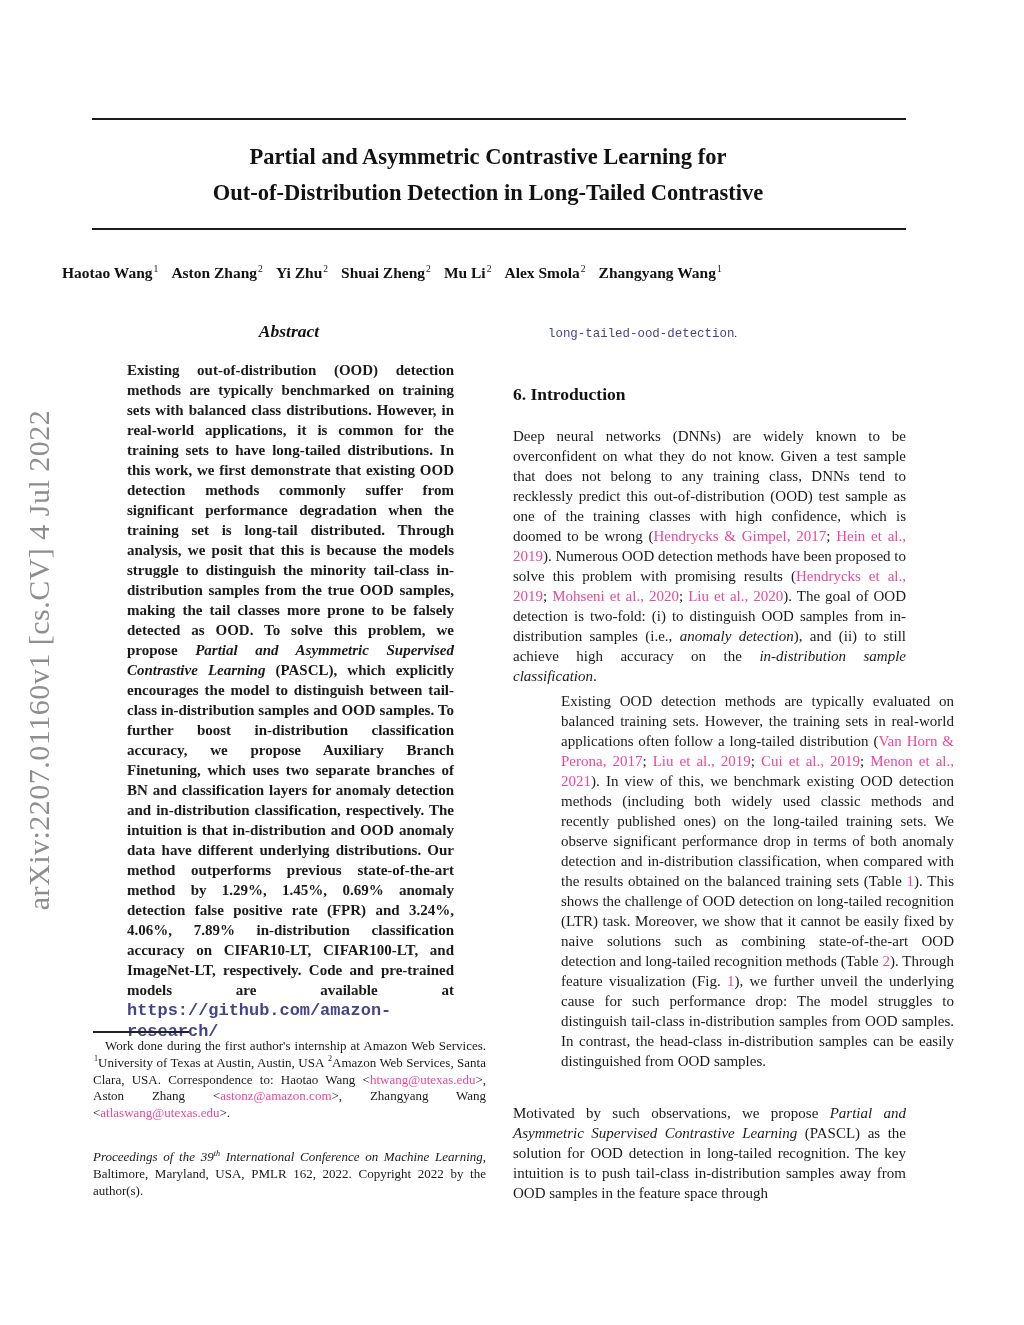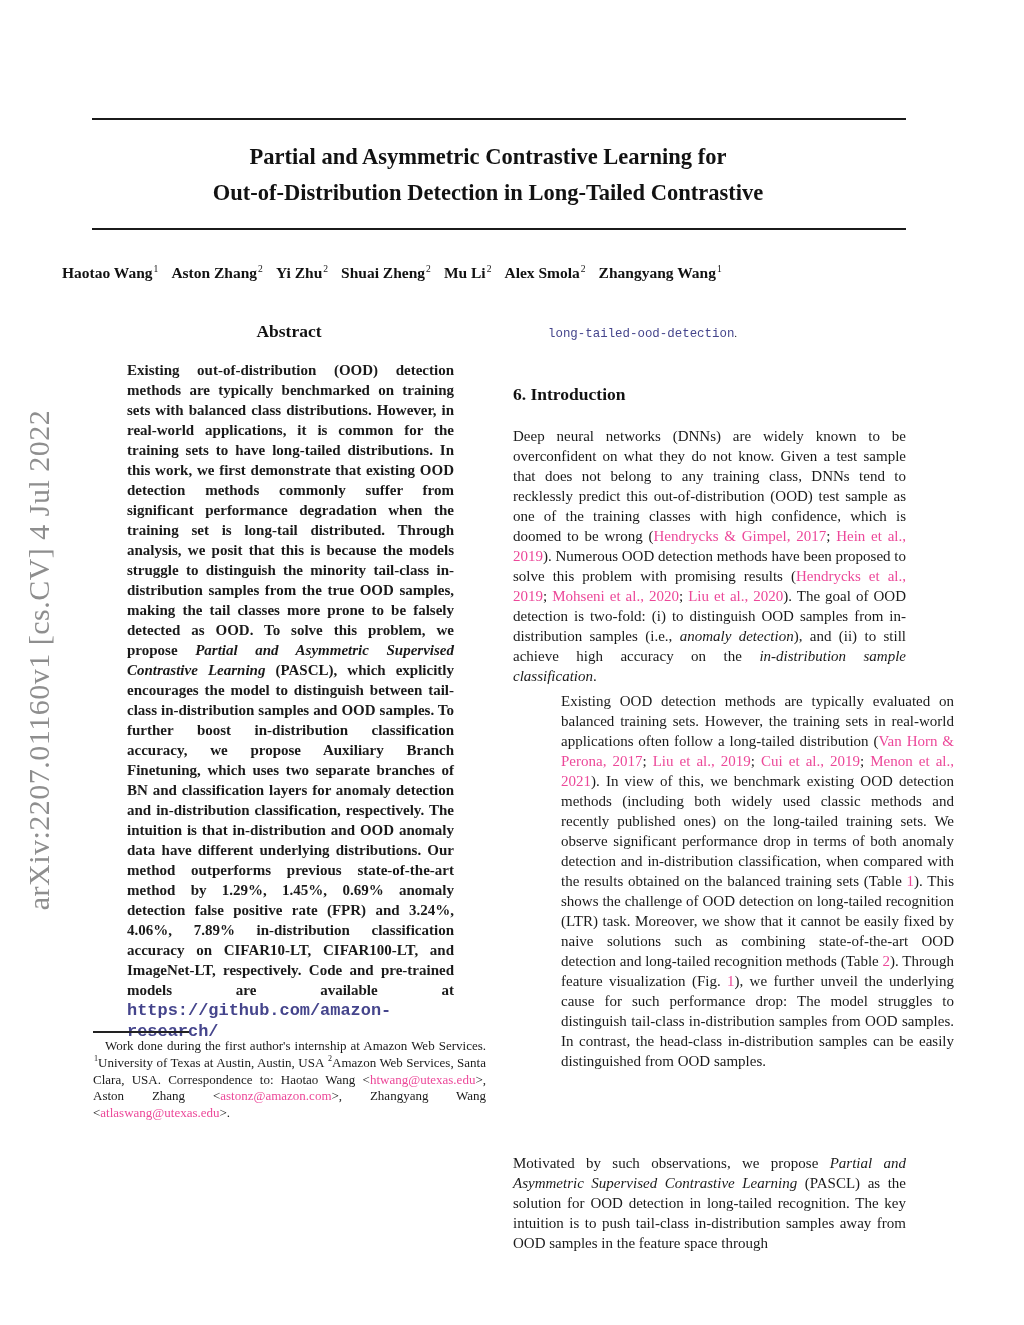--- a/index.html
+++ b/index.html
@@ -25,41 +25,41 @@
   }
   .b{font-weight:bold;}
   .i{font-style:italic;}
   .sup{vertical-align:super;font-size:0.62em;line-height:0;margin-left:1px;}
   .isup{vertical-align:super;font-size:0.62em;line-height:0;font-style:italic;}
   .gap{display:inline-block;width:13px;}
   .link{color:#ec4899;font-family:Liberation Serif, serif;}
   .mono{font-family:"Liberation Mono","DejaVu Sans Mono",monospace;color:#45458c;font-size:1.13em;}
   .abstract-heading{
     position:absolute;left:93px;top:321px;width:392px;text-align:center;
-    font-size:17.5px;font-weight:bold;color:#121212;
+    font-size:17.5px;font-weight:bold;color:#121212;font-style:italic;
   }
   .abstract-body{
     position:absolute;left:127px;top:360px;width:327px;
     text-align:justify;font-size:15px;line-height:20px;font-weight:bold;
   }
   .footnote-rule{position:absolute;left:93px;top:1031px;width:96px;height:1.6px;background:#222;}
   .footnote{
     position:absolute;left:93px;top:1038px;width:393px;text-align:justify;
     font-size:13px;line-height:16.8px;text-indent:12px;
   }
   .proceedings{
     position:absolute;left:93px;top:1149px;width:393px;text-align:justify;
     font-size:13px;line-height:16.8px;
   }
   .repo-line{position:absolute;left:548px;top:327px;font-size:11px;}
   .intro-heading{position:absolute;left:513px;top:384px;font-size:17.5px;font-weight:bold;color:#121212;}
   .col-par{position:absolute;left:513px;width:393px;text-align:justify;font-size:15px;line-height:20px;}
   .par1{top:426px;}
   .par2{top:691px;margin-left:48px;}
-  .par3{top:1153px;}
+  .par3{top:1103px;}
 </style>
 </head>
 <body>
 
 <div class="page">
 
   <div class="stamp">arXiv:2207.01160v1  [cs.CV]  4 Jul 2022</div>
 
   <div class="rule rule-top"></div>
 
@@ -73,20 +73,21 @@
   <div class="authors"><span class="b">Haotao Wang</span><span class="sup">1</span><span class="gap"> </span><span class="b">Aston Zhang</span><span class="sup">2</span><span class="gap"> </span><span class="b">Yi Zhu</span><span class="sup">2</span><span class="gap"> </span><span class="b">Shuai Zheng</span><span class="sup">2</span><span class="gap"> </span><span class="b">Mu Li</span><span class="sup">2</span><span class="gap"> </span><span class="b">Alex Smola</span><span class="sup">2</span><span class="gap"> </span><span class="b">Zhangyang Wang</span><span class="sup">1</span></div>
 
   <div class="abstract-heading">Abstract</div>
 
   <div class="abstract-body"><span>Existing out-of-distribution (OOD) detection methods are typically benchmarked on training sets with balanced class distributions. However, in real-world applications, it is common for the training sets to have long-tailed distributions. In this work, we first demonstrate that existing OOD detection methods commonly suffer from significant performance degradation when the training set is long-tail distributed. Through analysis, we posit that this is because the models struggle to distinguish the minority tail-class in-distribution samples from the true OOD samples, making the tail classes more prone to be falsely detected as OOD. To solve this problem, we propose </span><span class="i">Partial and Asymmetric Supervised Contrastive Learning</span><span> (PASCL), which explicitly encourages the model to distinguish between tail-class in-distribution samples and OOD samples. To further boost in-distribution classification accuracy, we propose Auxiliary Branch Finetuning, which uses two separate branches of BN and classification layers for anomaly detection and in-distribution classification, respectively. The intuition is that in-distribution and OOD anomaly data have different underlying distributions. Our method outperforms previous state-of-the-art method by 1.29%, 1.45%, 0.69% anomaly detection false positive rate (FPR) and 3.24%, 4.06%, 7.89% in-distribution classification accuracy on CIFAR10-LT, CIFAR100-LT, and ImageNet-LT, respectively. Code and pre-trained models are available at </span><span class="mono">https://github.com/amazon-research/</span></div>
 
   <div class="footnote-rule"></div>
 
   <div class="footnote"><span>Work done during the first author's internship at Amazon Web Services. </span><span class="sup">1</span><span>University of Texas at Austin, Austin, USA </span><span class="sup">2</span><span>Amazon Web Services, Santa Clara, USA. Correspondence to: Haotao Wang &lt;</span><span class="link">htwang@utexas.edu</span><span>&gt;, Aston Zhang &lt;</span><span class="link">astonz@amazon.com</span><span>&gt;, Zhangyang Wang &lt;</span><span class="link">atlaswang@utexas.edu</span><span>&gt;.</span></div>
 
+  <div class="proceedings"><span class="i">Proceedings of the 39</span><span class="isup">th</span><span class="i"> International Conference on Machine Learning</span><span>, Baltimore, Maryland, USA, PMLR 162, 2022. Copyright 2022 by the author(s).</span></div>
 
   <div class="repo-line"><span class="mono">long-tailed-ood-detection</span><span>.</span></div>
 
   <div class="intro-heading">6. Introduction</div>
 
   <div class="col-par par1"><span>Deep neural networks (DNNs) are widely known to be overconfident on what they do not know. Given a test sample that does not belong to any training class, DNNs tend to recklessly predict this out-of-distribution (OOD) test sample as one of the training classes with high confidence, which is doomed to be wrong (</span><span class="link">Hendrycks &amp; Gimpel, 2017</span><span>; </span><span class="link">Hein et al., 2019</span><span>).  Numerous OOD detection methods have been proposed to solve this problem with promising results (</span><span class="link">Hendrycks et al., 2019</span><span>; </span><span class="link">Mohseni et al., 2020</span><span>; </span><span class="link">Liu et al., 2020</span><span>). The goal of OOD detection is two-fold: (i) to distinguish OOD samples from in-distribution samples (i.e., </span><span class="i">anomaly detection</span><span>), and (ii) to still achieve high accuracy on the </span><span class="i">in-distribution sample classification</span><span>.</span></div>
 
   <div class="col-par par2"><span>Existing OOD detection methods are typically evaluated on balanced training sets.  However, the training sets in real-world applications often follow a long-tailed distribution (</span><span class="link">Van Horn &amp; Perona, 2017</span><span>; </span><span class="link">Liu et al., 2019</span><span>; </span><span class="link">Cui et al., 2019</span><span>; </span><span class="link">Menon et al., 2021</span><span>). In view of this, we benchmark existing OOD detection methods (including both widely used classic methods and recently published ones) on the long-tailed training sets. We observe significant performance drop in terms of both anomaly detection and in-distribution classification, when compared with the results obtained on the balanced training sets (Table </span><span class="link">1</span><span>). This shows the challenge of OOD detection on long-tailed recognition (LTR) task. Moreover, we show that it cannot be easily fixed by naive solutions such as combining state-of-the-art OOD detection and long-tailed recognition methods (Table </span><span class="link">2</span><span>).  Through feature visualization (Fig. </span><span class="link">1</span><span>), we further unveil the underlying cause for such performance drop: The model struggles to distinguish tail-class in-distribution samples from OOD samples. In contrast, the head-class in-distribution samples can be easily distinguished from OOD samples.</span></div>
 
   <div class="col-par par3"><span>Motivated by such observations, we propose </span><span class="i">Partial and Asymmetric Supervised Contrastive Learning</span><span> (PASCL) as the solution for OOD detection in long-tailed recognition. The key intuition is to push tail-class in-distribution samples away from OOD samples in the feature space through</span></div>

